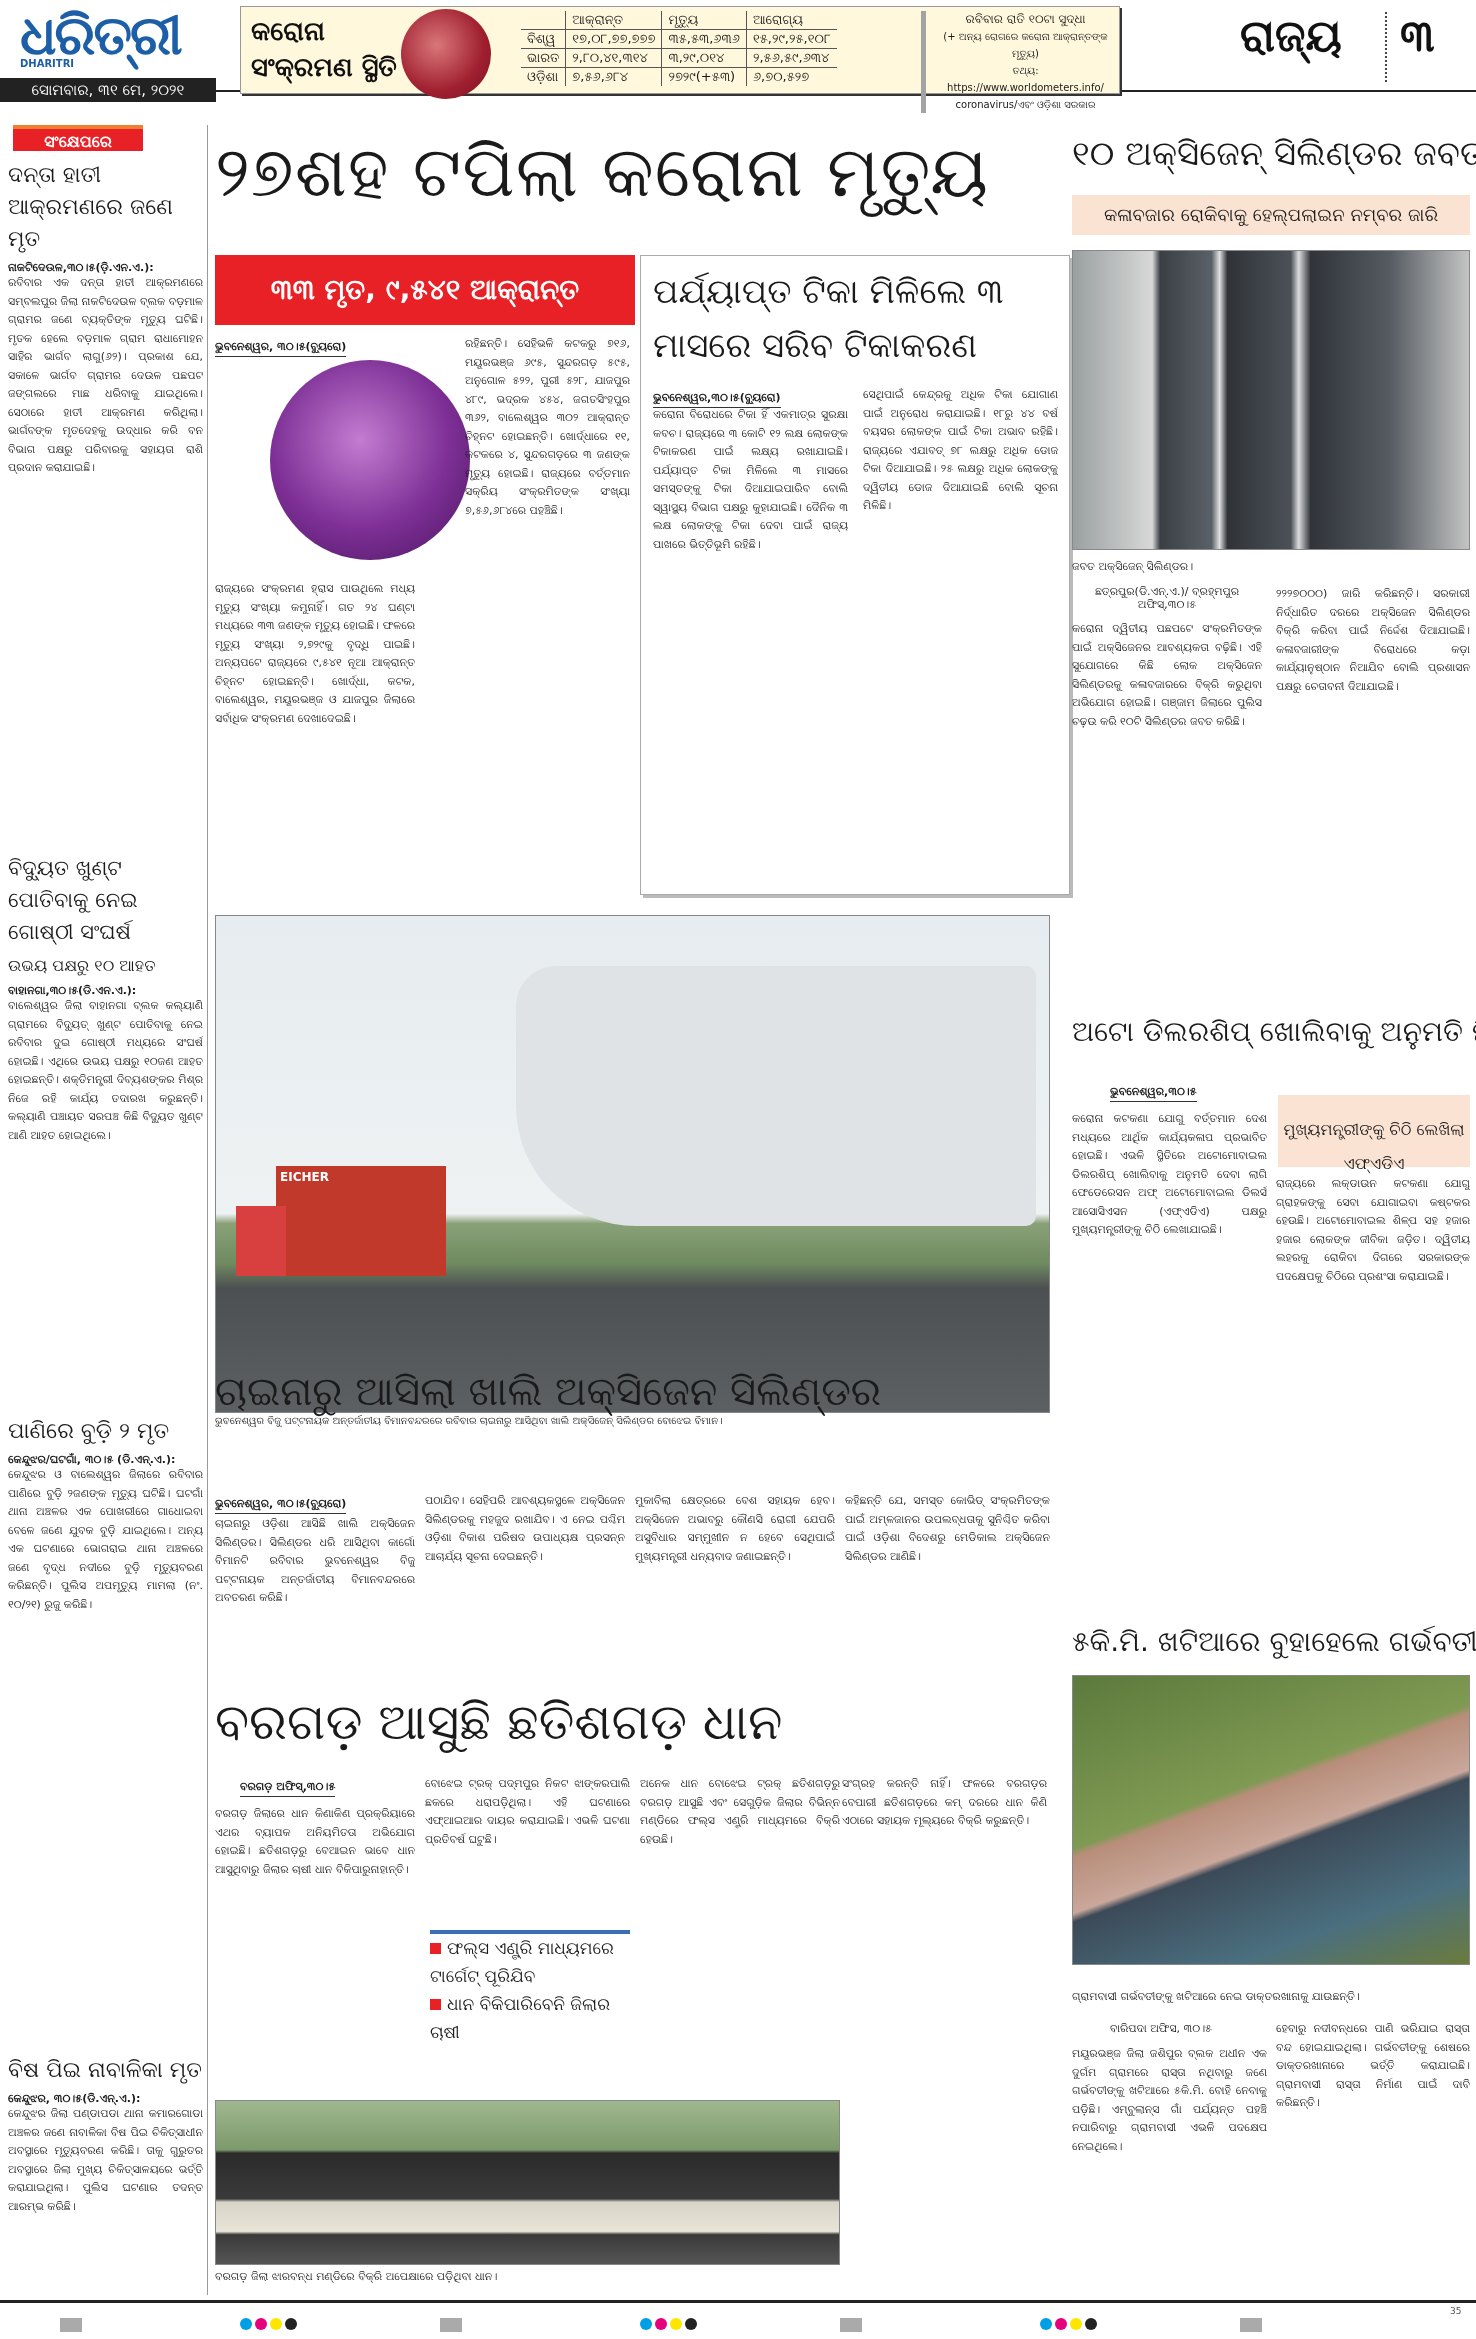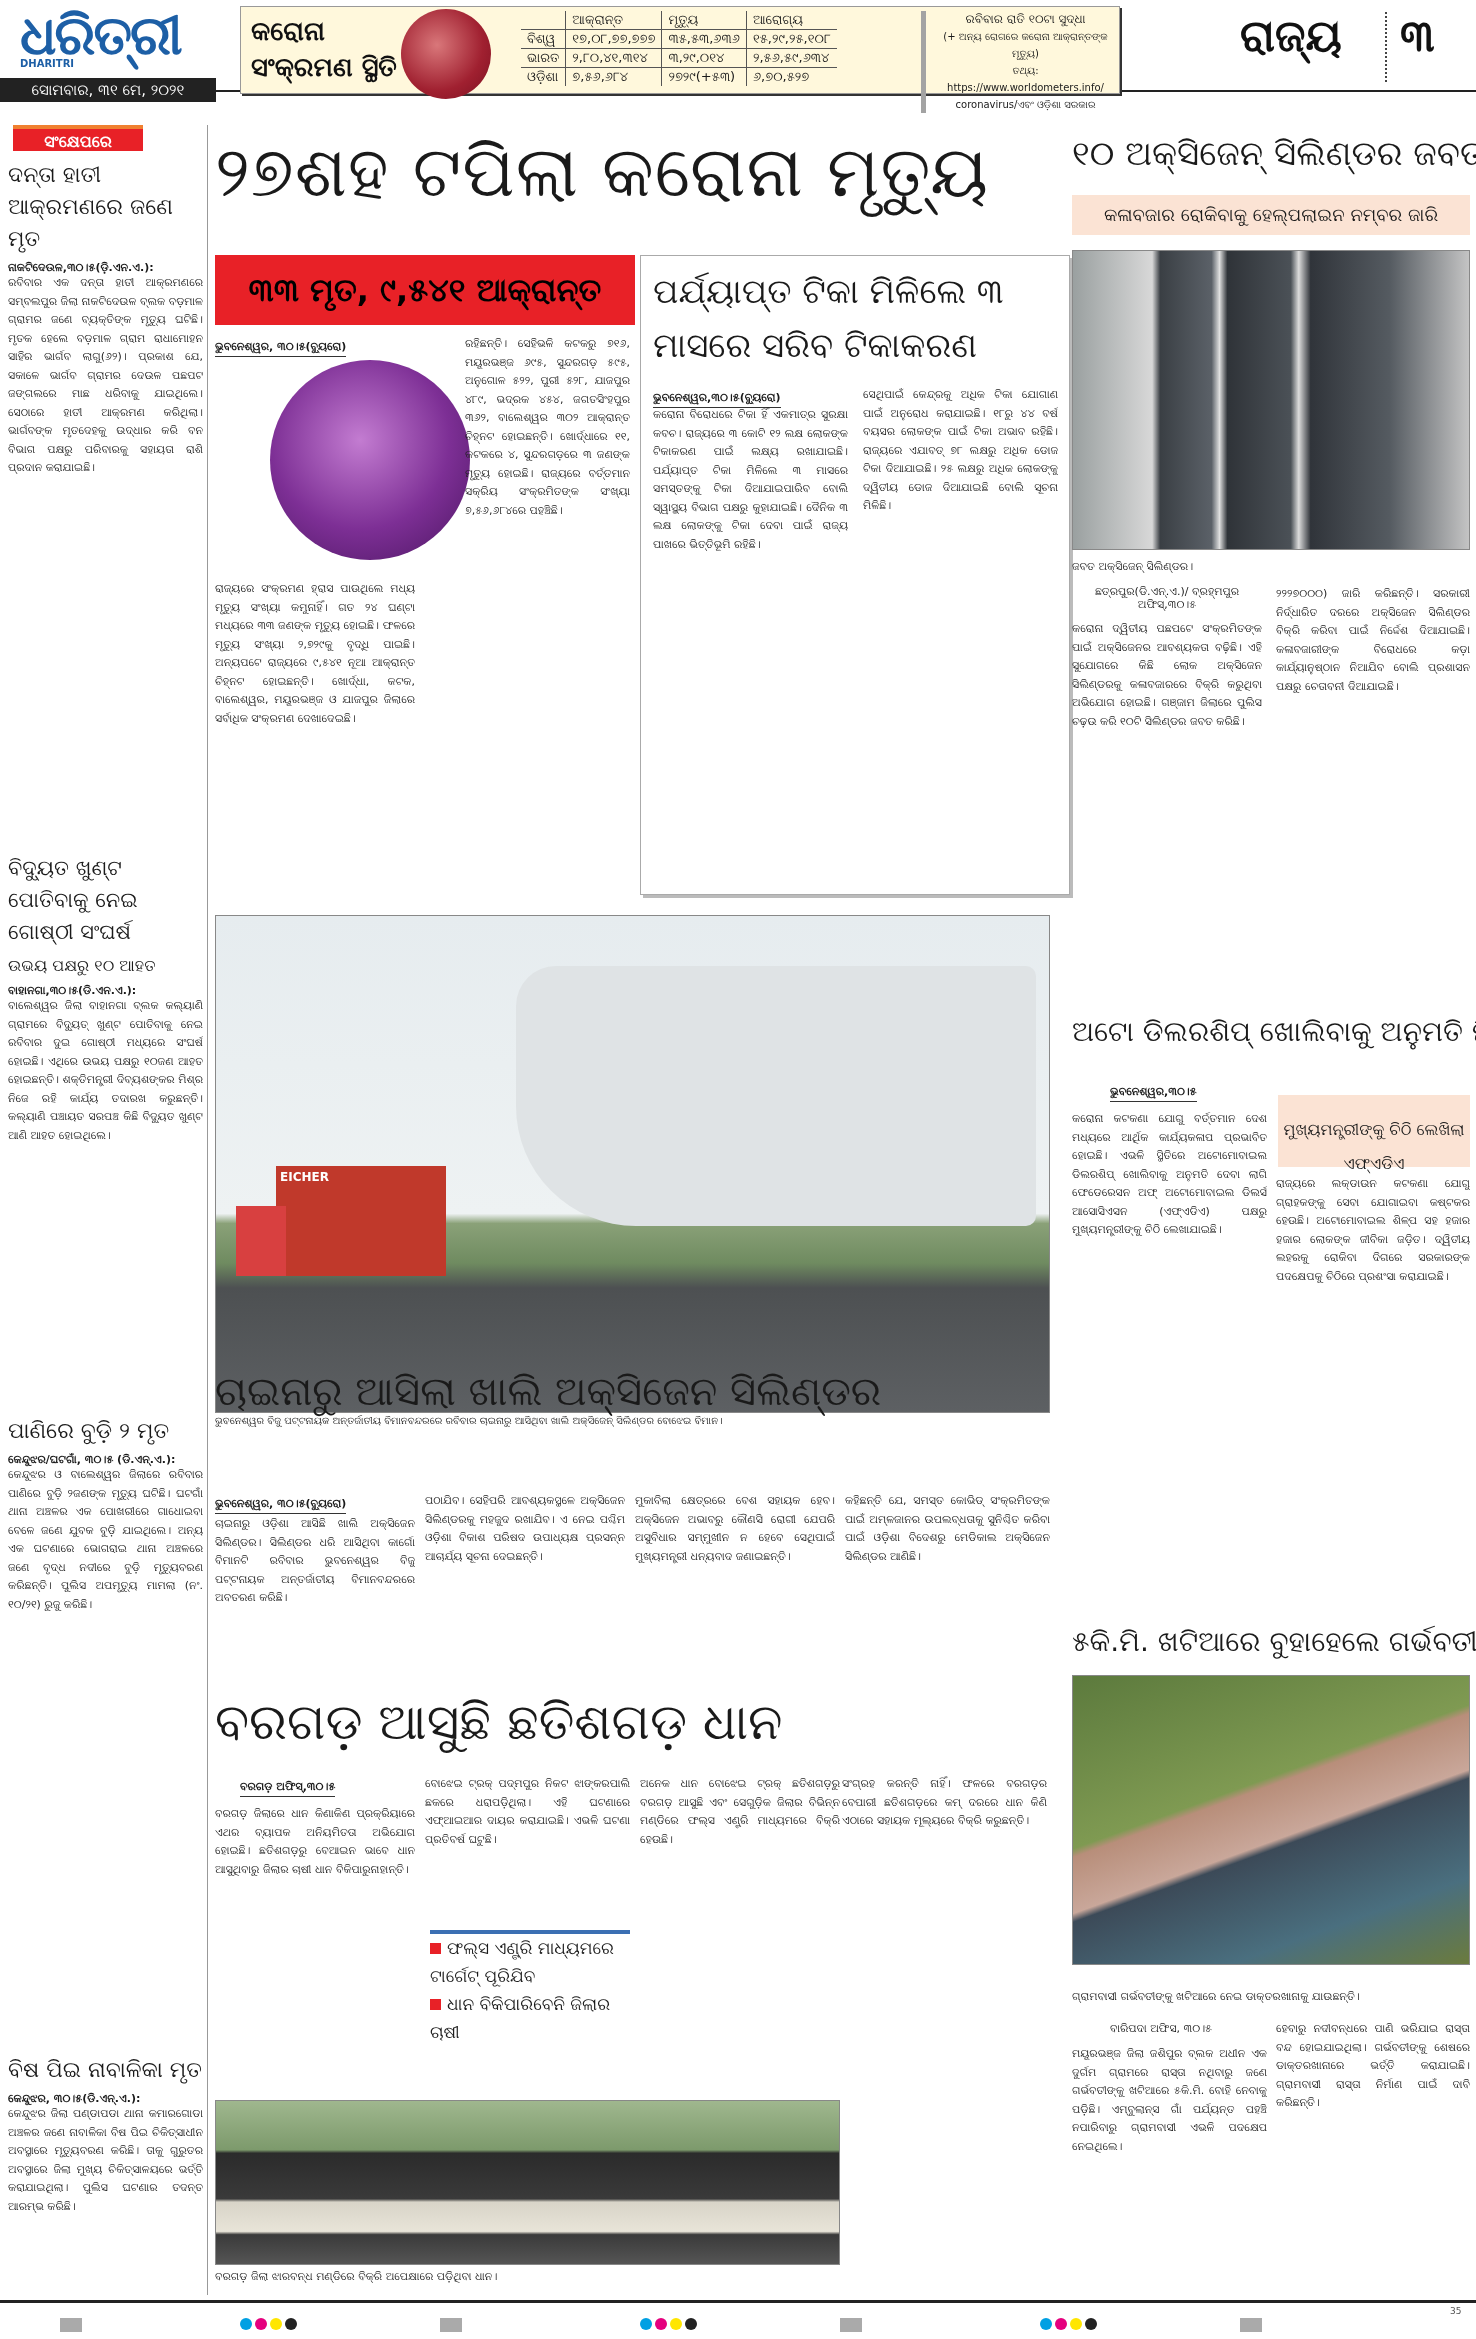--- a/index.html
+++ b/index.html
@@ -27,21 +27,21 @@
   
   .col-left{left:8px;top:125px;width:195px}
   .brief-tag{width:130px;height:26px;background:#e82127;color:#fff;font-size:16px;font-weight:bold;text-align:center;line-height:26px;margin-left:5px;border-top:4px solid #f08030}
   .l-head{font-size:22px;line-height:32px;margin-top:8px}
   .l-dl{font-size:11px;font-weight:bold;margin-top:6px}
   .l-body{font-size:11px;line-height:18.5px;text-align:justify}
   .vrule{width:1px;background:#999}
 
   
   .main-headline{left:215px;top:132px;font-size:70px;line-height:80px;font-weight:normal;letter-spacing:1px;white-space:nowrap}
-  .red-sub{left:215px;top:255px;width:420px;height:70px;background:#e82127;color:#000000;font-size:32px;font-weight:bold;line-height:70px;text-align:center}
+  .red-sub{left:215px;top:255px;width:420px;height:70px;background:#e82127;color:#ffffff;font-size:28px;font-weight:bold;line-height:70px;text-align:center}
   .vac-box{left:640px;top:255px;width:430px;height:640px;border:1px solid #aaa;box-shadow:3px 3px 0 #bbb}
   .vac-head{position:absolute;left:12px;top:8px;font-size:34px;line-height:54px}
   .byline{font-size:11px;font-weight:bold;border-bottom:1px solid #333;display:inline-block;padding-bottom:3px}
   .bodytext{font-size:11px;line-height:18.5px;text-align:justify;color:#222}
   .virus-big{left:270px;top:360px;width:200px;height:200px;border-radius:50%;background:radial-gradient(circle at 45% 40%,#c37cd1,#7d2f95 55%,#4a1560)}
   
   .oxy-head{left:1072px;top:130px;font-size:34px;line-height:46px;white-space:nowrap}
   .oxy-sub{left:1072px;top:195px;width:398px;height:40px;background:#fbe3d4;font-size:18px;line-height:40px;text-align:center}
   .photo{background:#bfbfbf;border:1px solid #888;overflow:hidden}
   .cap{font-size:11px;color:#222}

